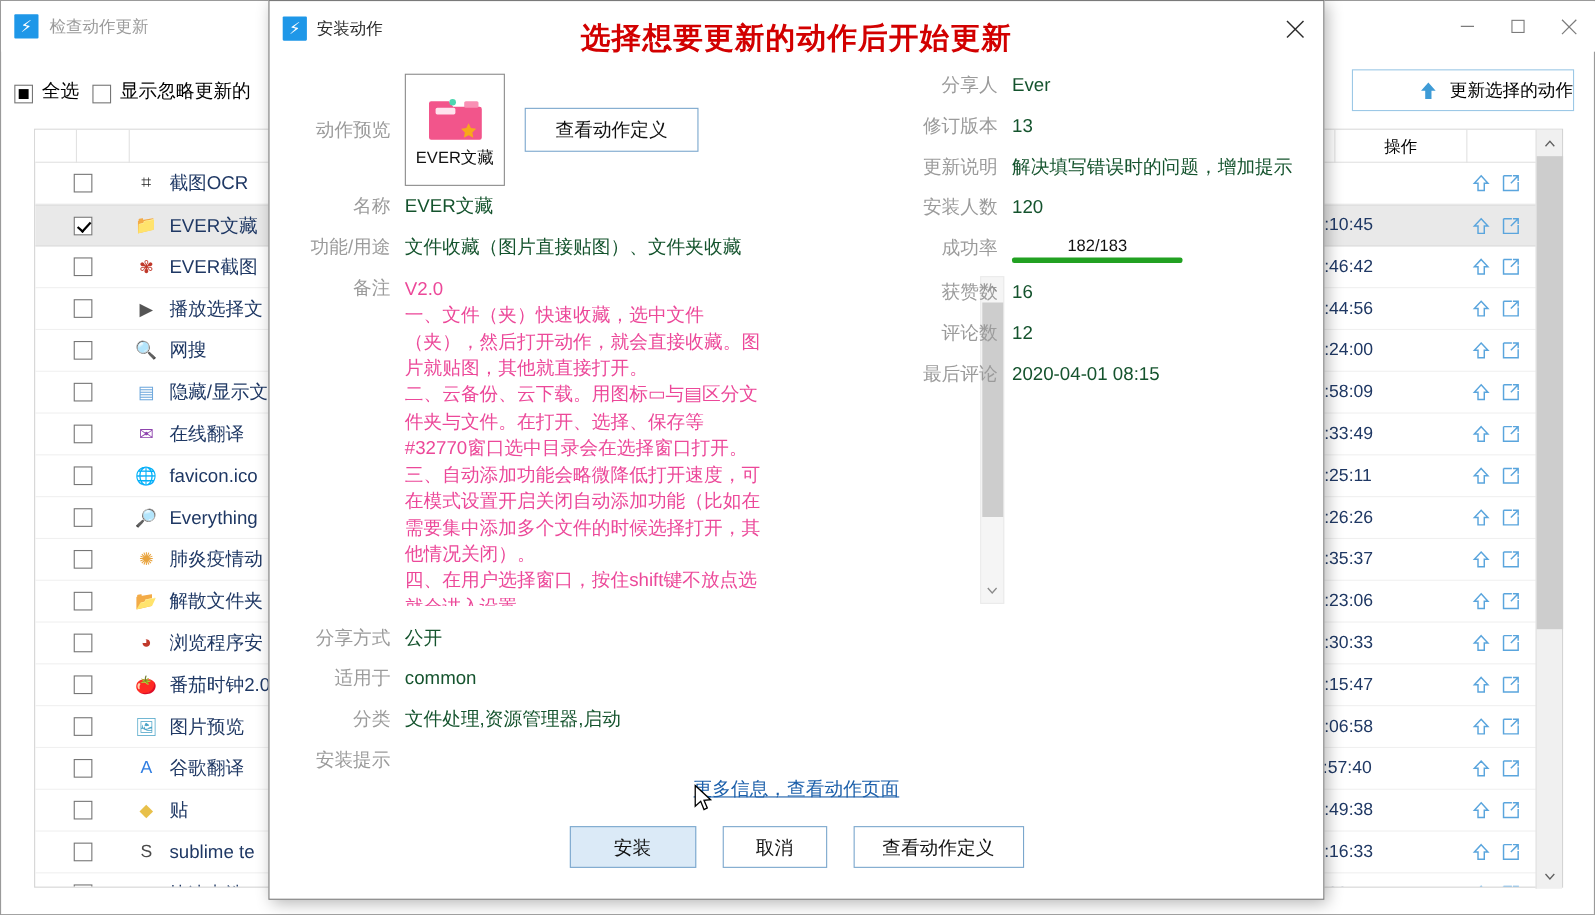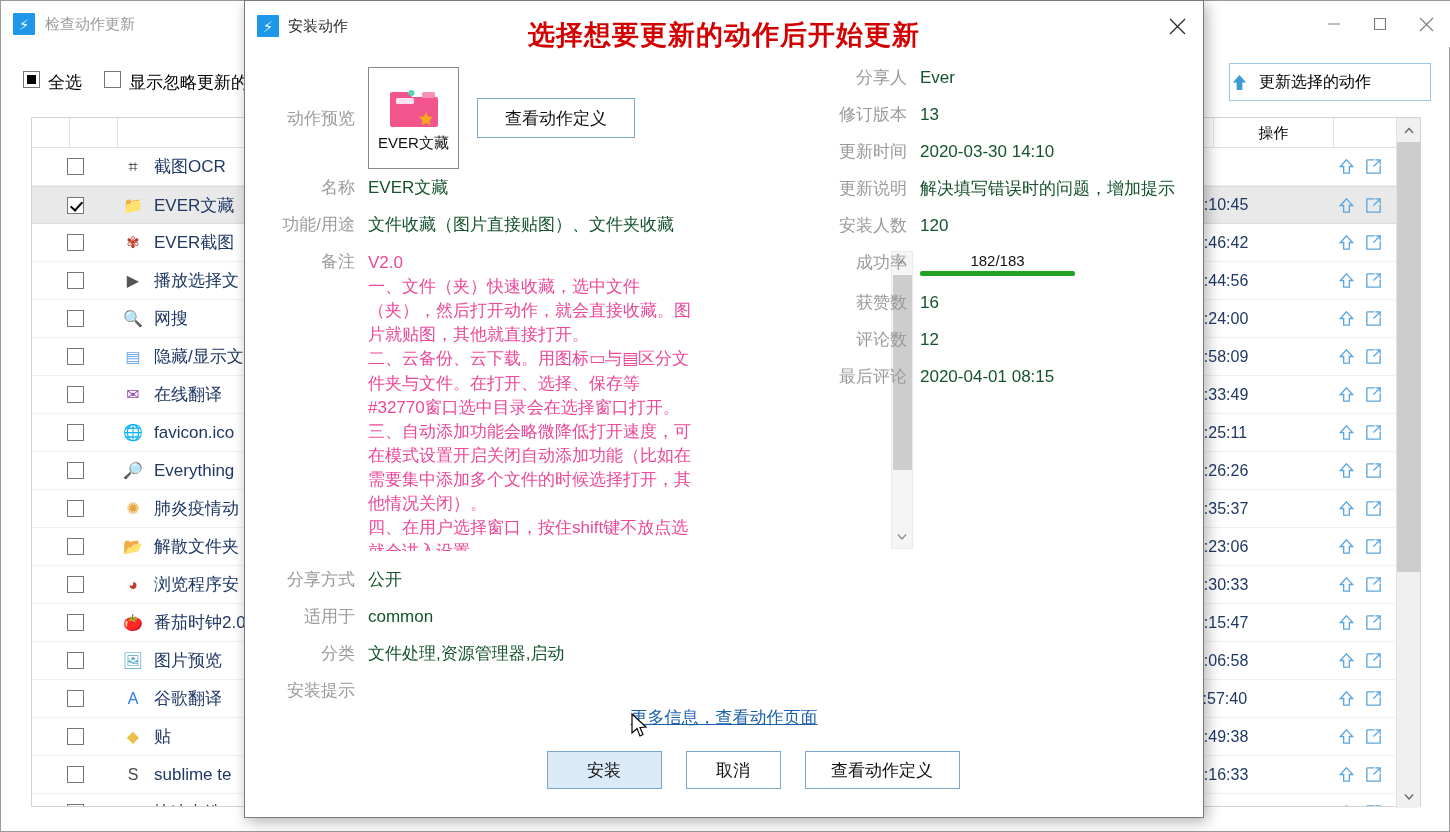--- a/index.html
+++ b/index.html
@@ -43,41 +43,41 @@
     color: #7b7b7b; font-size: 15px;
   }
   .winbtn svg { display: block; }
 
   
   #bg-toolbar {
     position: absolute; left: 0; top: 46px;
     width: 1450px; height: 70px;
     display: flex; align-items: center;
   }
-  .chk-wrap { display: flex; align-items: flex-start; margin-left: 22px; }
+  .chk-wrap { display: flex; align-items: flex-end; margin-left: 12px; }
   .cb {
     width: 17px; height: 17px; border: 1px solid #767676;
     background: #ffffff; display: inline-block; position: relative;
     flex: 0 0 auto;
   }
   .cb.indet::after {
     content: ""; position: absolute; left: 3px; top: 3px;
     width: 9px; height: 9px; background: #000000;
   }
   .cb.checked::after {
     content: ""; position: absolute; left: 5px; top: 1px;
     width: 5px; height: 10px; border: solid #000; border-width: 0 2px 2px 0;
     transform: rotate(42deg);
   }
   .chk-label { margin-left: 8px; font-size: 17px; color: #000; white-space: nowrap; }
   #update-selected-btn {
     position: absolute; right: 18px; top: 62px;
     width: 202px; height: 38px;
     border: 1px solid #9cc8e6; background: #ffffff;
-    display: flex; align-items: center; justify-content: flex-start; gap: 10px;
+    display: flex; align-items: center; justify-content: flex-end; gap: 10px;
     font-size: 16px; color: #000; margin-left: 32px;
   }
 
   
   #list-area {
     position: absolute; left: 30px; top: 116px;
     width: 1390px; height: 690px;
     border: 1px solid #d4d4d4; background: #ffffff;
   }
   #list-header {
@@ -211,21 +211,21 @@
   #rate-text { font-size: 15px; color: #111; text-align: center; width: 155px; }
   #rate-bar { width: 155px; height: 5px; border-radius: 2px; margin-top: 2px; }
 
   
   #dlg-link {
     position: absolute; left: 0; bottom: 82px; width: 100%;
     text-align: center; font-size: 17px; color: #1b5faa; text-decoration: underline;
   }
   #dlg-footer {
     position: absolute; left: 0; bottom: 22px; width: 100%;
-    display: flex; align-items: center; justify-content: center; gap: 24px; margin-left: 29px;
+    display: flex; align-items: center; justify-content: center; gap: 24px;
   }
   .dlg-btn {
     height: 38px; border: 1px solid #7ba7cd; background: #ffffff;
     display: flex; align-items: center; justify-content: center;
     font-size: 17px; color: #111;
   }
   .dlg-btn.primary { background: #dbeaf7; }
   #btn-install { width: 115px; }
   #btn-cancel { width: 95px; }
   #btn-viewdef { width: 155px; }
@@ -778,24 +778,20 @@
       <div class="field-row">
         <div class="flabel">分享人</div>
         <div class="fvalue">Ever</div>
       </div>
 
       <div class="field-row">
         <div class="flabel">修订版本</div>
         <div class="fvalue">13</div>
       </div>
 
-      <div class="field-row">
-        <div class="flabel">更新时间</div>
-        <div class="fvalue">2020-03-30 14:10</div>
-      </div>
 
       <div class="field-row">
         <div class="flabel">更新说明</div>
         <div class="fvalue">解决填写错误时的问题，增加提示</div>
       </div>
 
       <div class="field-row">
         <div class="flabel">安装人数</div>
         <div class="fvalue">120</div>
       </div>

